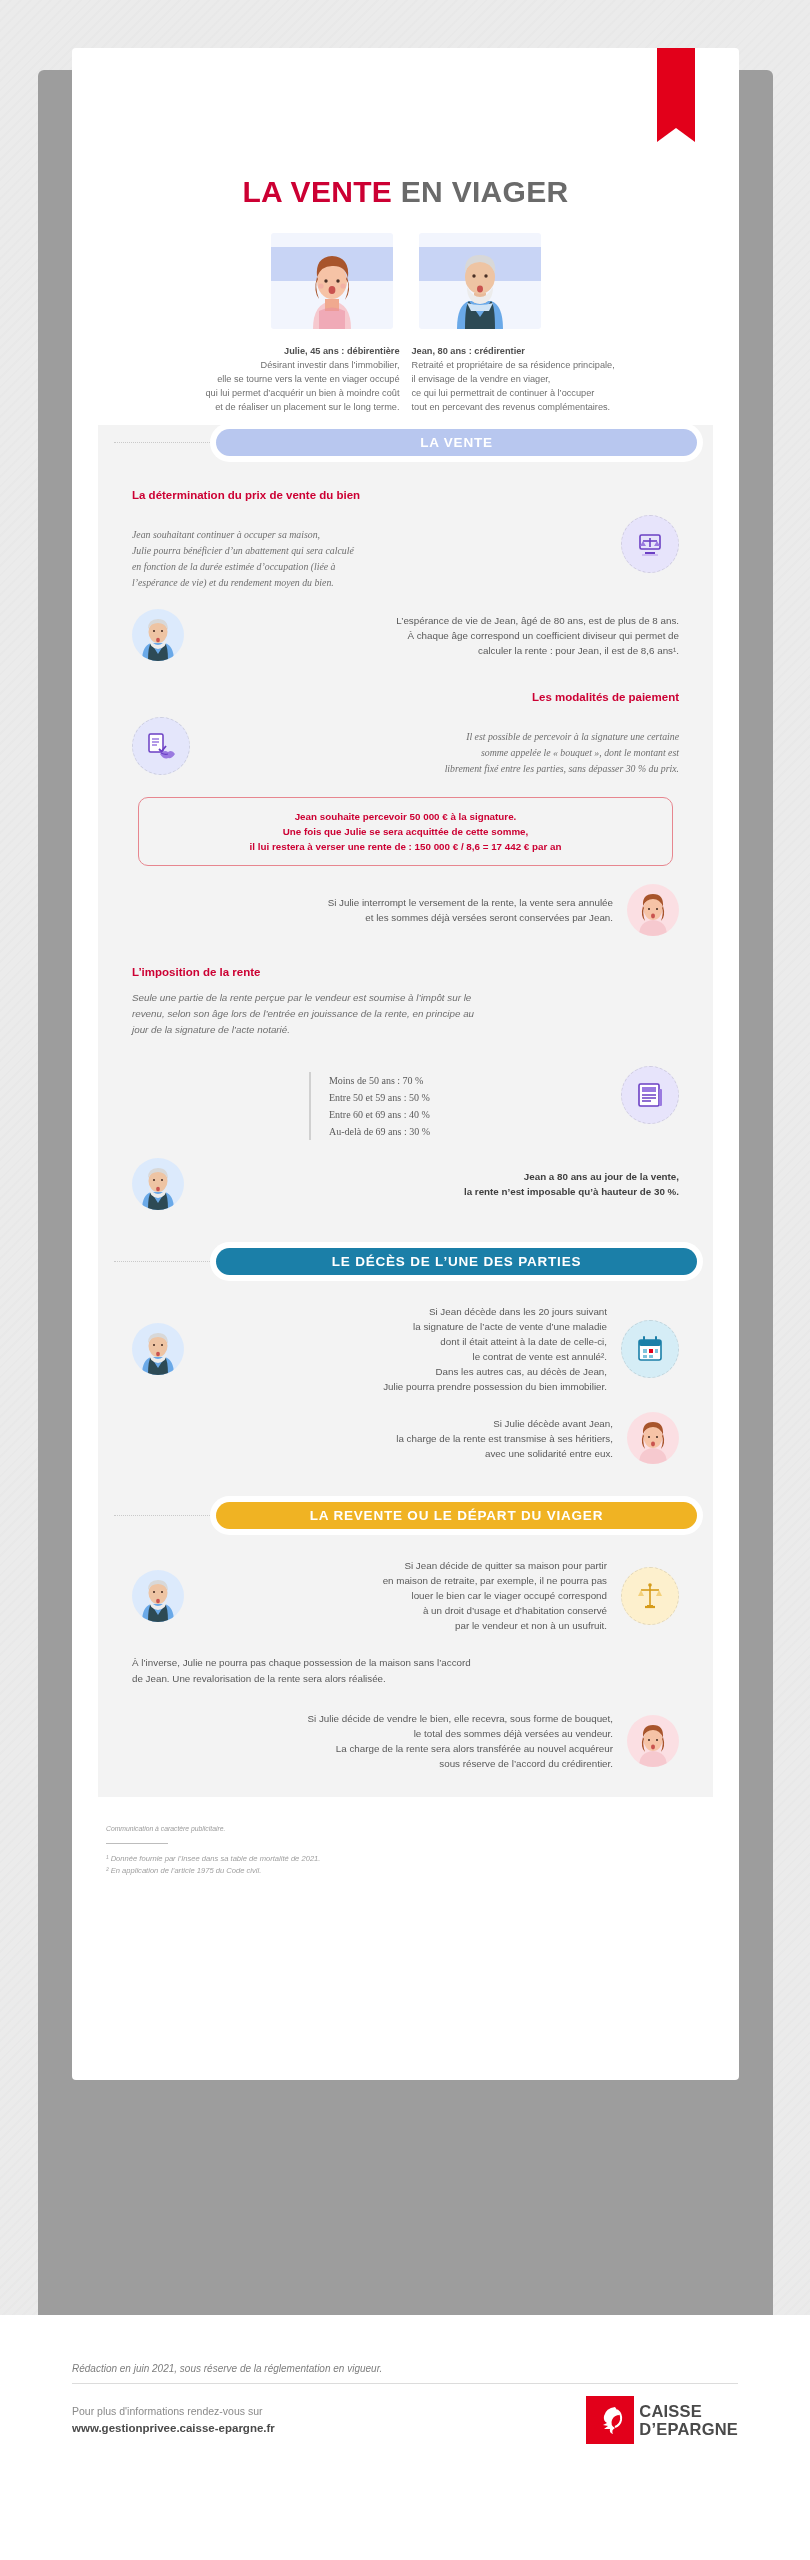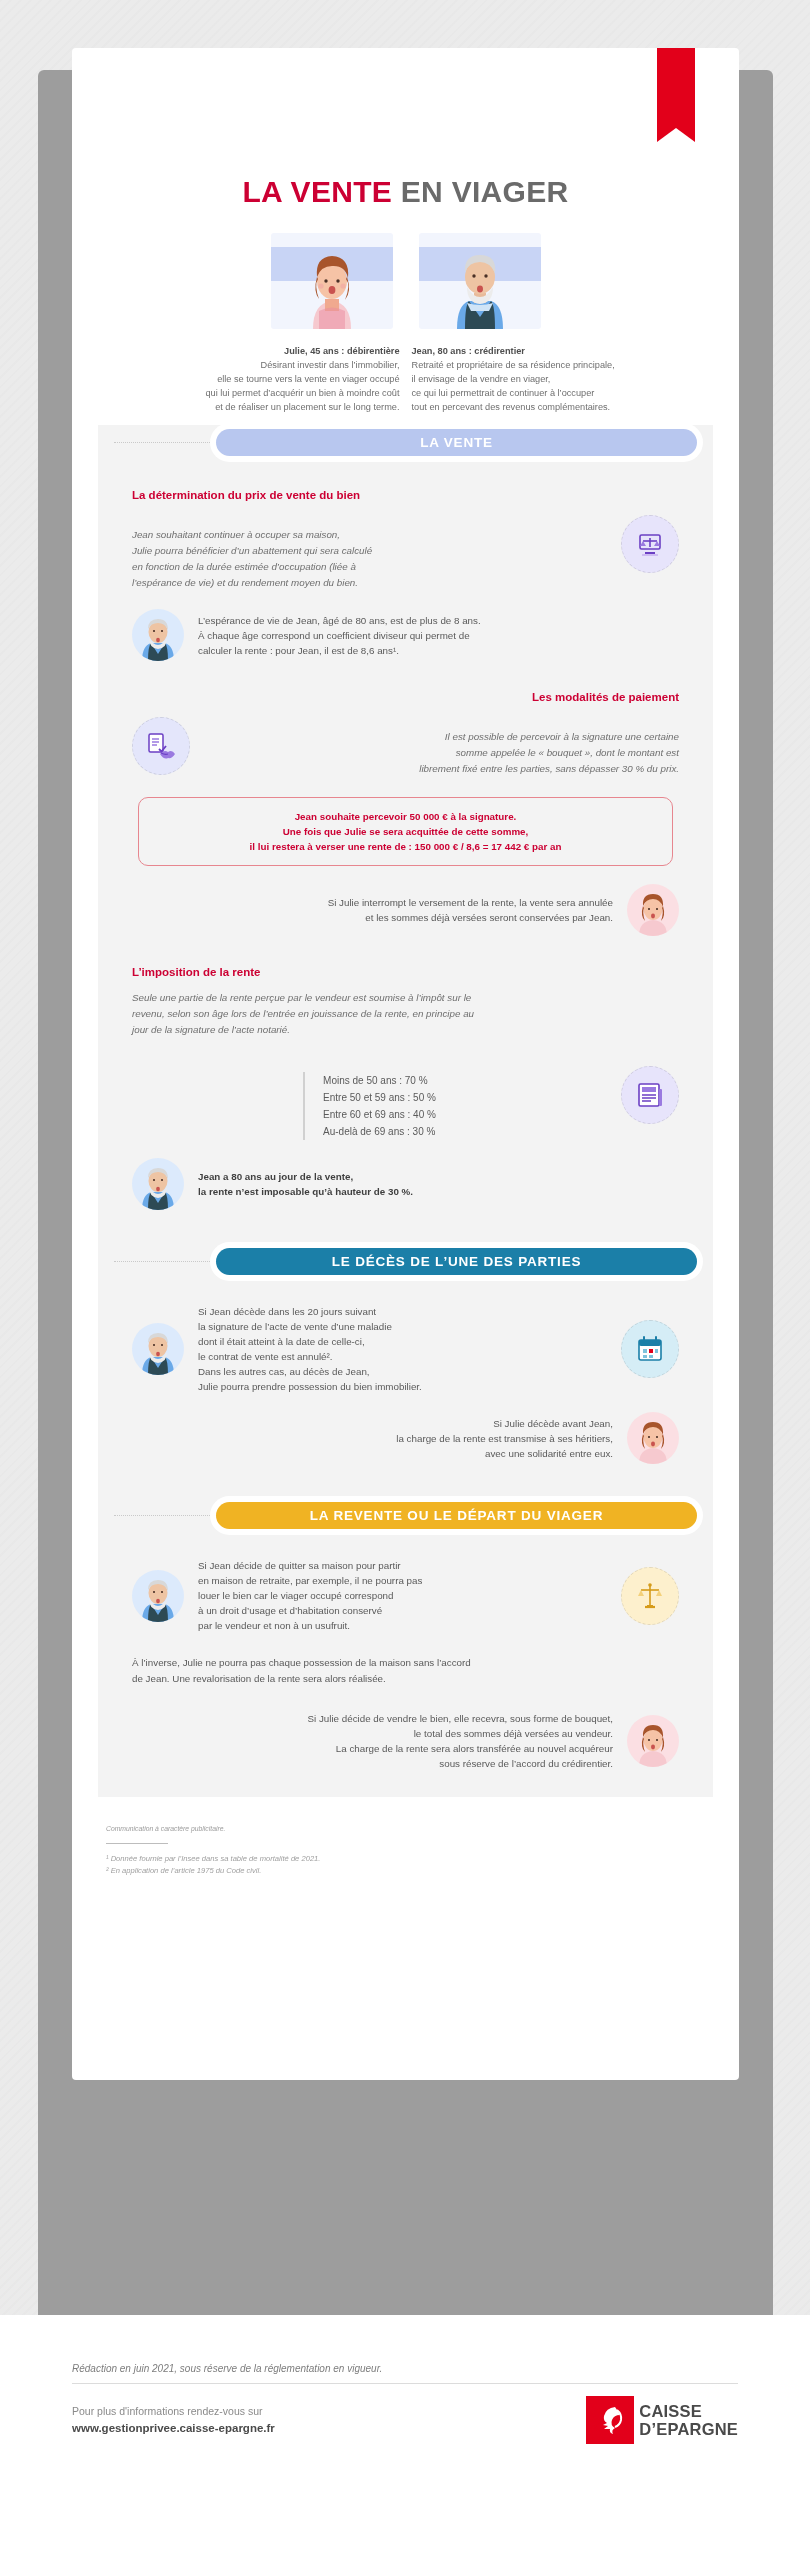--- a/index.html
+++ b/index.html
@@ -200,21 +200,21 @@
     padding: 0 34px;
     margin-top: 18px;
   }
   .row.rev { flex-direction: row-reverse; }
   .row .txt {
     flex: 1;
     font-size: 9.8px;
     line-height: 15px;
     color: #5a5a5a;
   }
-  .row .txt.l { text-align: left; }
+  .row .txt.l { text-align: right; }
   .row .txt.r { text-align: right; }
   .row .txt b { color: #3f3f3f; }
 
   .avatar {
     width: 52px; height: 52px;
     border-radius: 50%;
     flex: 0 0 52px;
     display: flex; align-items: flex-end; justify-content: center;
     overflow: hidden;
   }
@@ -241,21 +241,21 @@
     display: flex; align-items: center; justify-content: center;
     border: 1.5px dashed rgba(0,0,0,0.10);
   }
   .iconcircle.lav  { background: #e7e4fb; }
   .iconcircle.lav2 { background: #e4e6fb; }
   .iconcircle.blu  { background: #d5edf6; }
   .iconcircle.yel  { background: #fdf0cd; }
 
   
   .flexblock { display: flex; align-items: flex-start; padding: 0 34px; margin-top: 14px; gap: 14px; }
-  .flexblock .body { flex: 1; }
+  .flexblock .body { flex: 1; font-family: Liberation Serif, serif; }
 
   
   .taxlist {
     margin: 20px 0 0 0;
     display: flex;
     justify-content: center;
   }
   .taxlist .inner {
     border-left: 2px solid #d0d0d0;
     padding-left: 18px;

